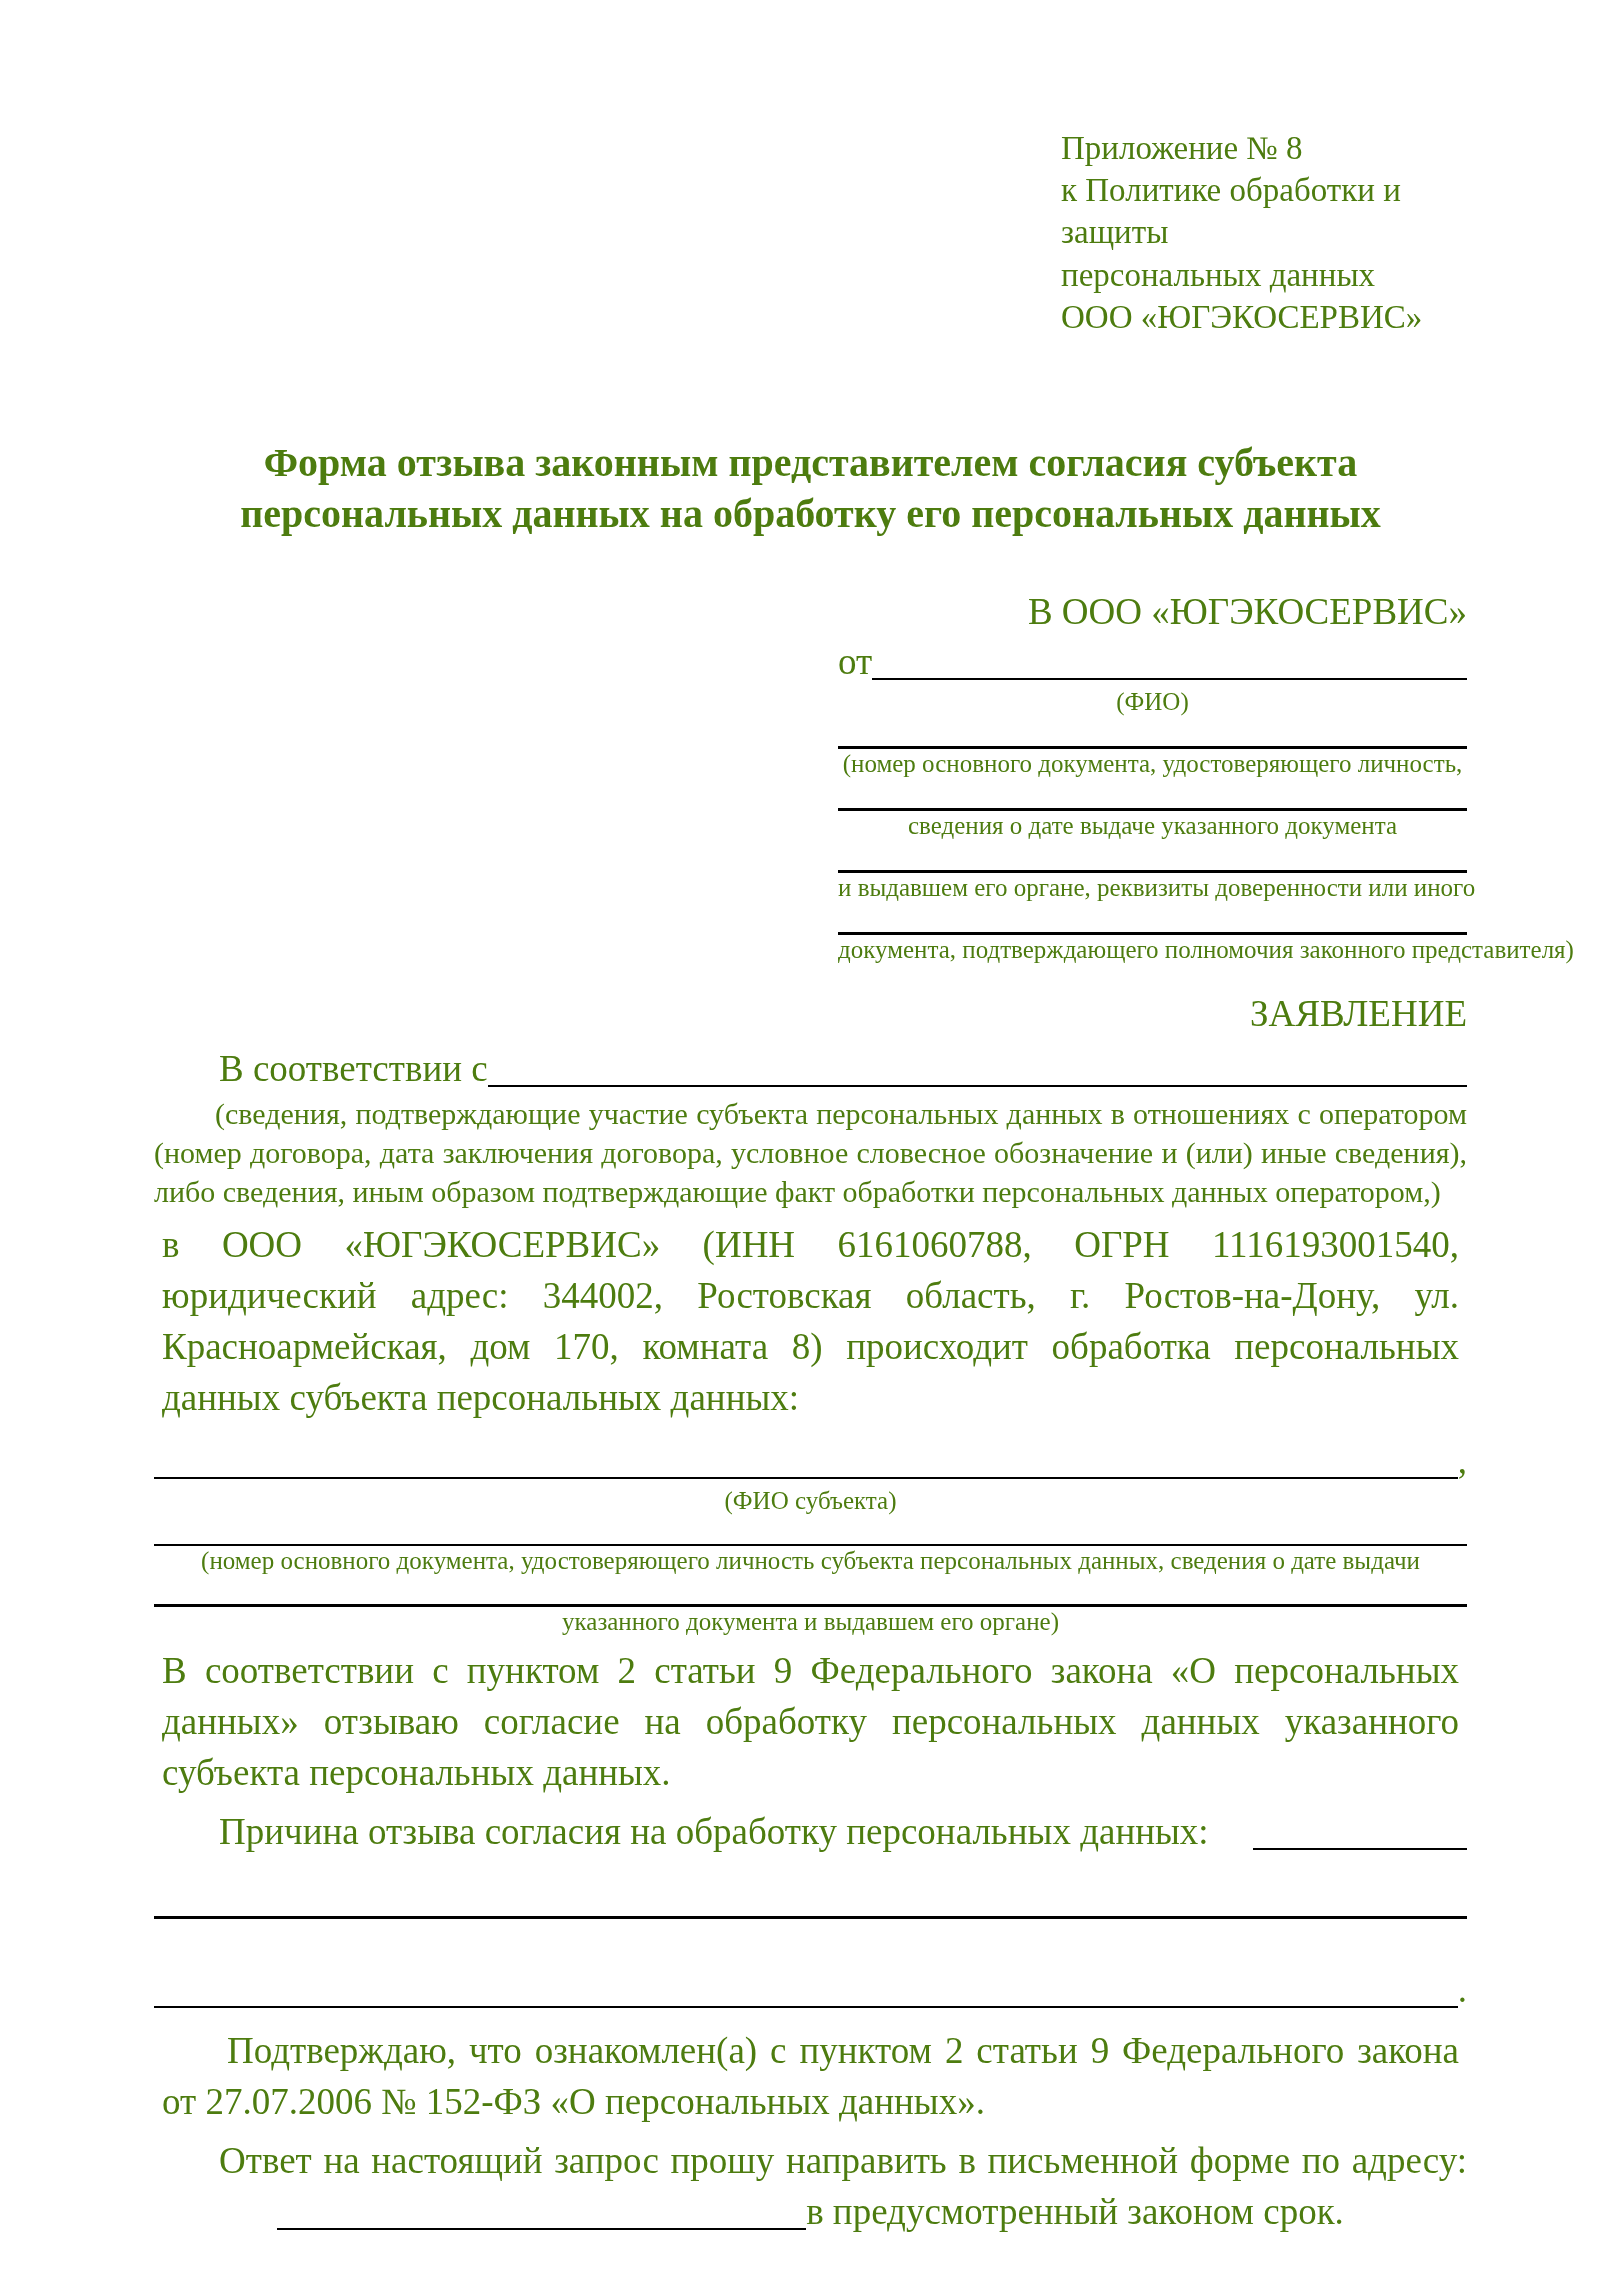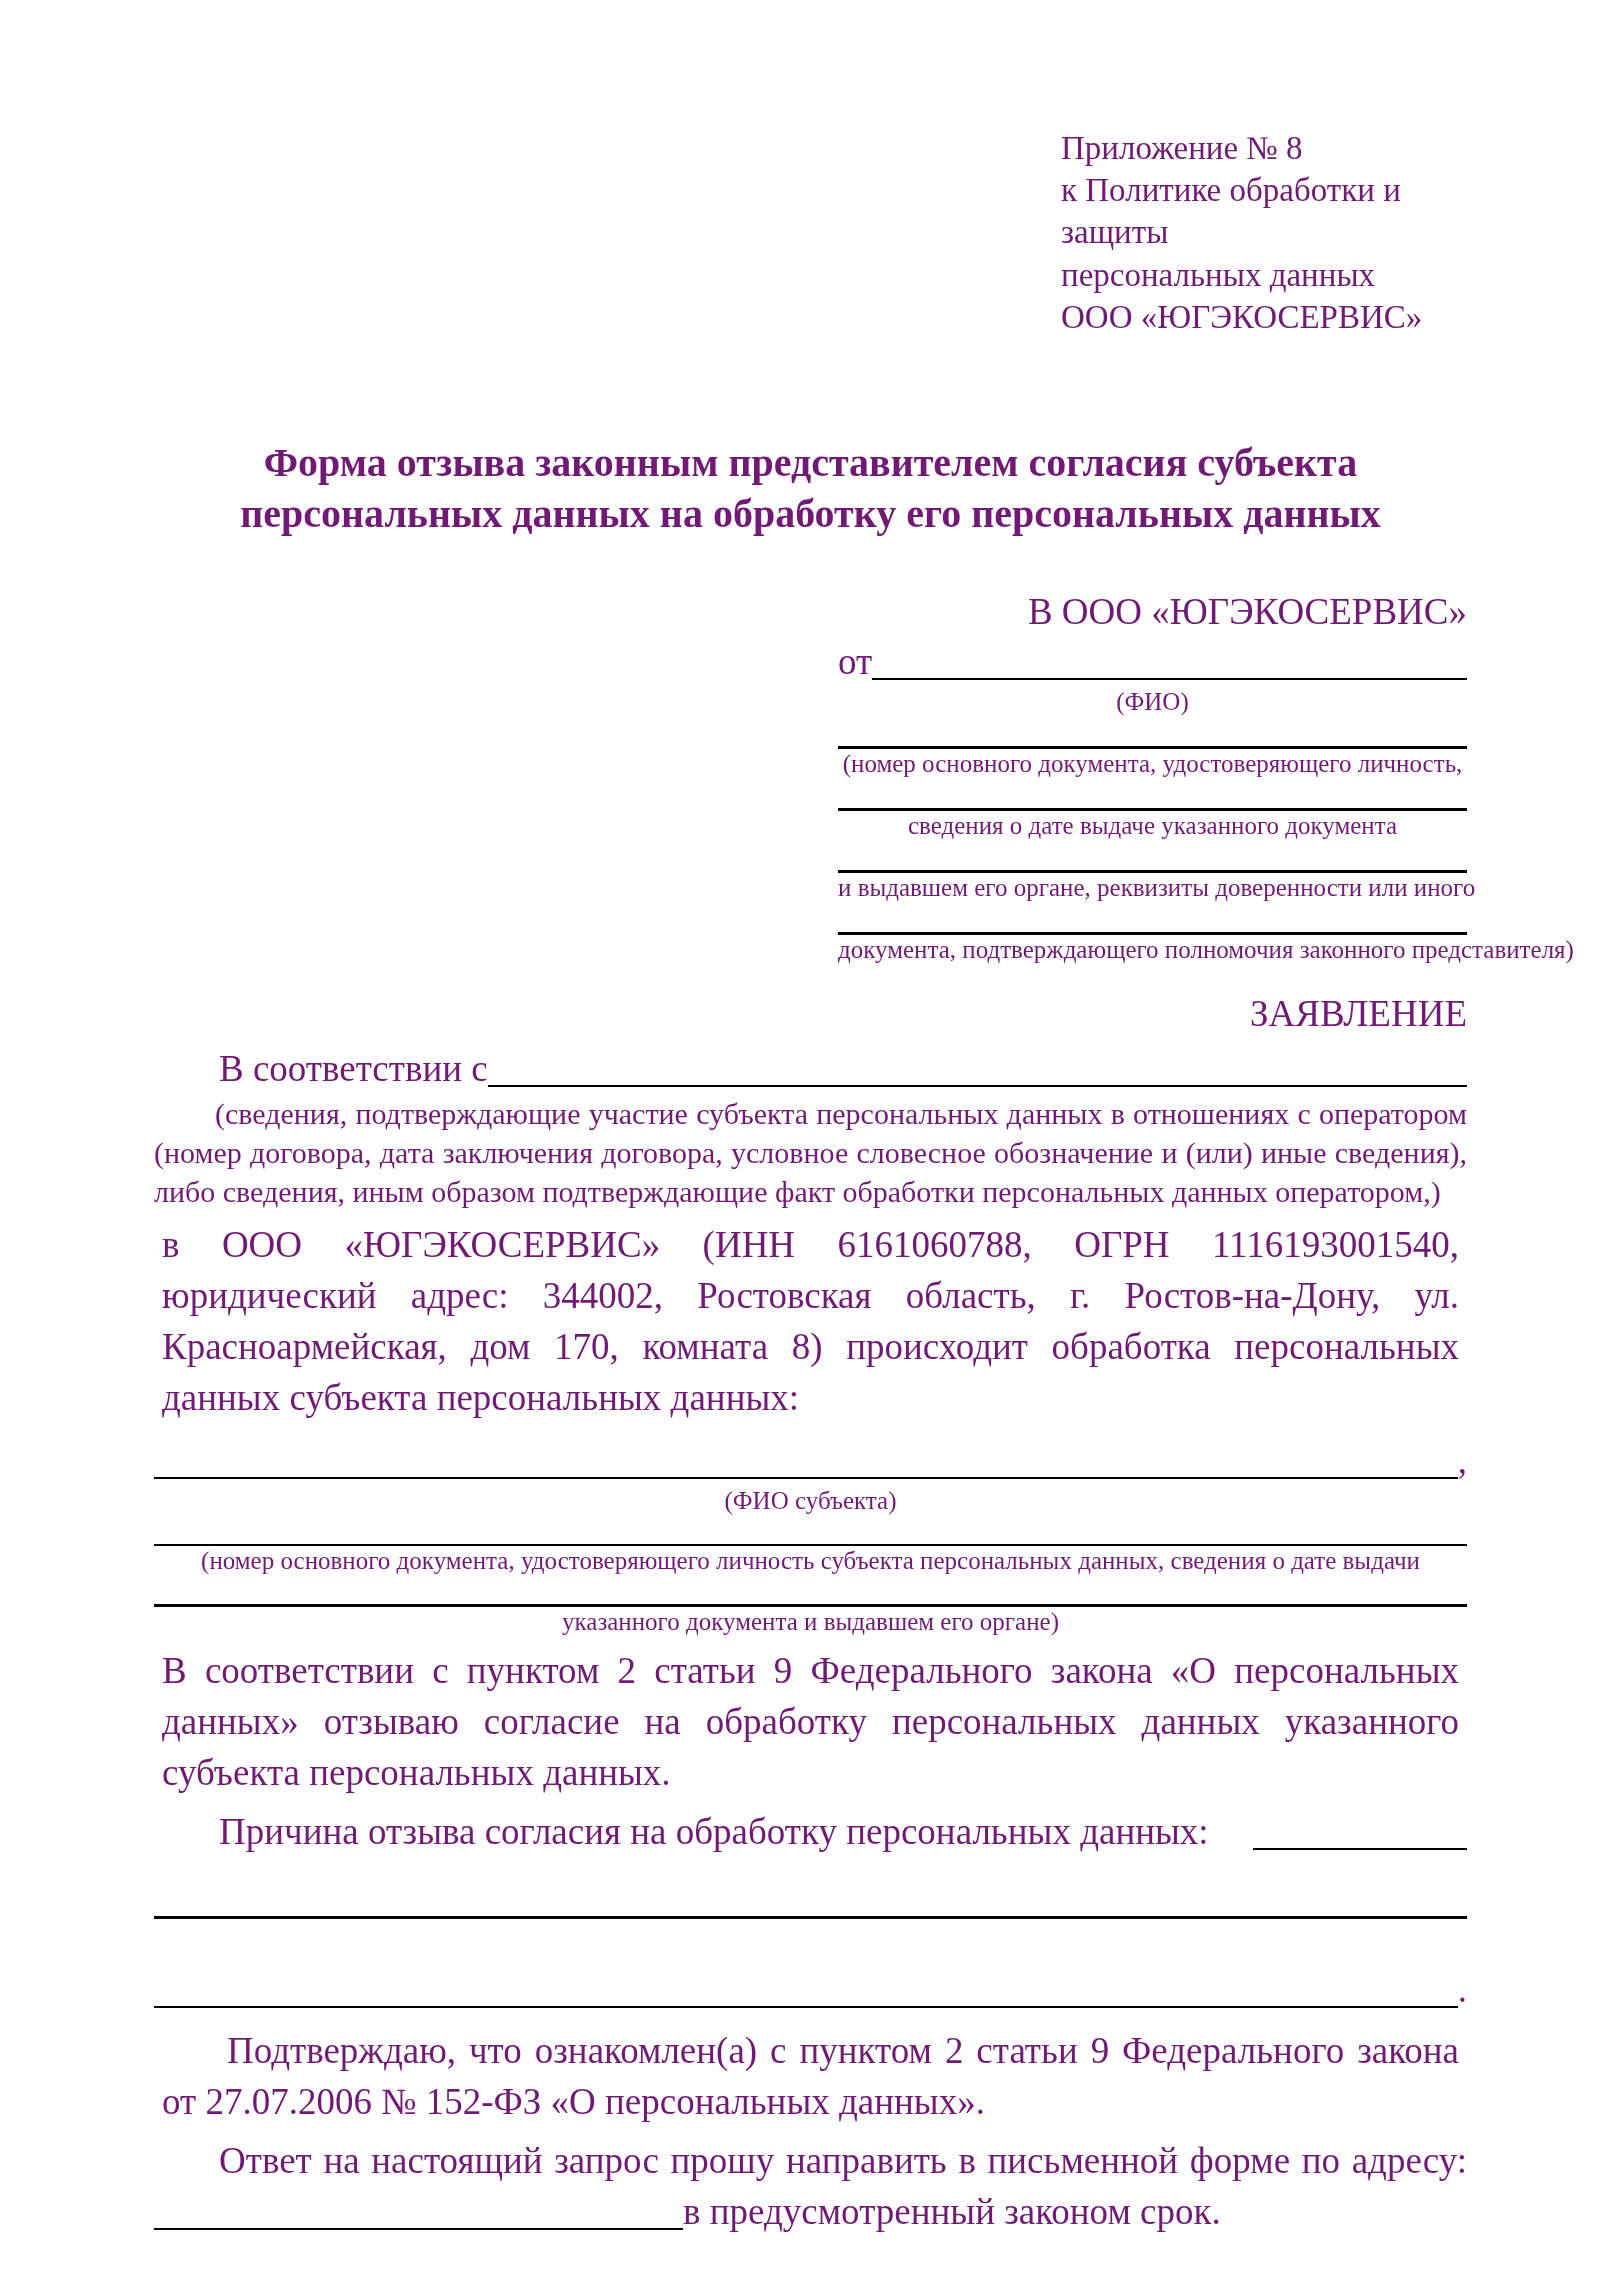--- a/index.html
+++ b/index.html
@@ -6,21 +6,21 @@
     margin: 0;
     padding: 0;
     background: #ffffff;
   }
   .page {
     position: relative;
     width: 1621px;
     height: 2293px;
     margin: 0 auto;
     background: #ffffff;
-    color: #701a75;
+    color: #4d7c0f;
     font-family: "Liberation Serif", "DejaVu Serif", serif;
     font-size: 37px;
     line-height: 1.38;
     box-sizing: border-box;
     padding: 127px 154px 0 154px;
     overflow: hidden;
   }
 
   
   .header-block {
@@ -42,20 +42,21 @@
   
   .addressee {
     margin-top: 49px;
     margin-left: 684px;
     width: 629px;
   }
   .addr-to { line-height: 1.3; text-align: right; }
   .row {
     display: flex;
     align-items: flex-start;
+    justify-content: center;
   }
   .row .label { white-space: nowrap; }
   .ln {
     flex: 1 1 auto;
     height: 42px;
     border-bottom: 2.9px solid #000000;
   }
   .caption {
     margin-top: 0;
     text-align: center;

